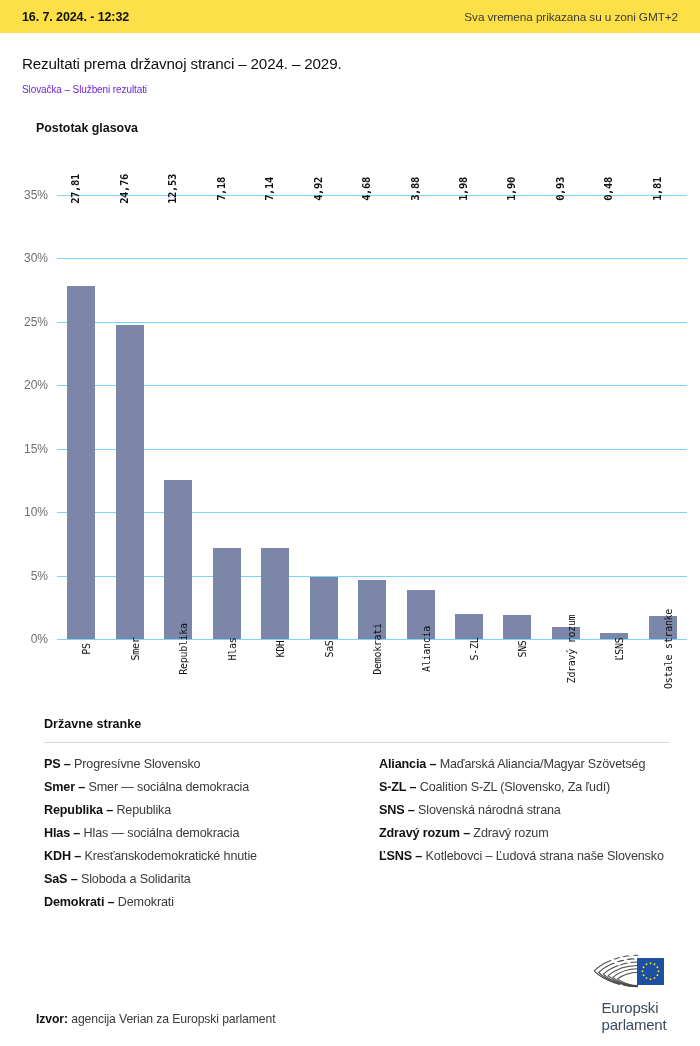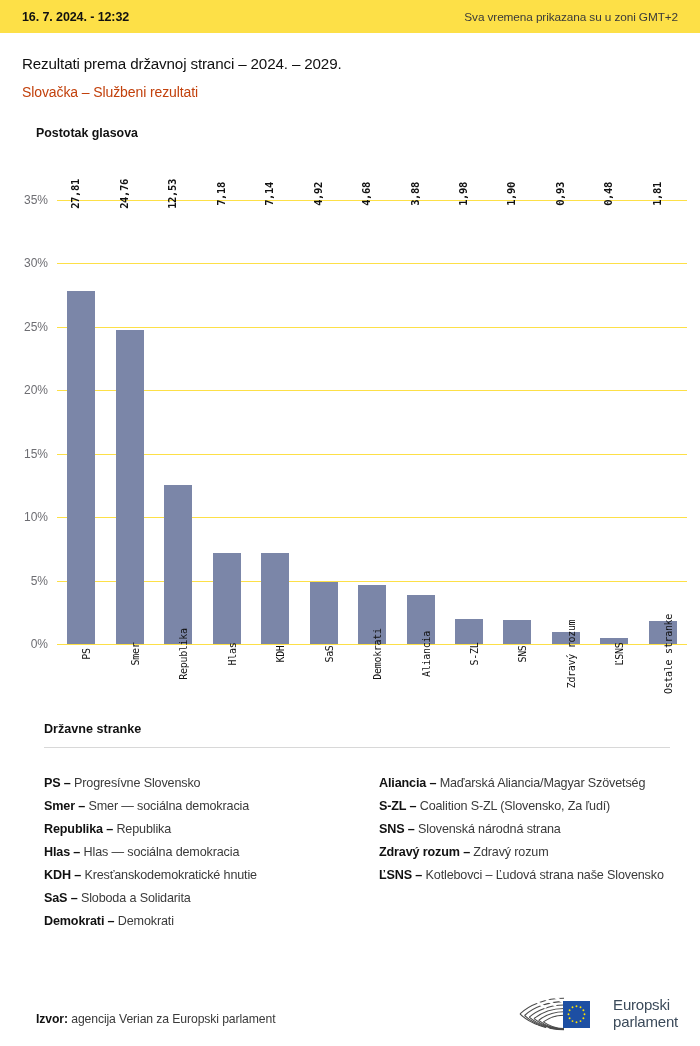--- a/index.html
+++ b/index.html
@@ -38,22 +38,22 @@
   
   #headings { padding: 22px 22px 0 22px; }
   #title {
     font-size: 15.2px;
     font-weight: normal;
     color: #111;
     letter-spacing: -0.15px;
   }
   #subtitle {
     margin-top: 12px;
-    font-size: 14px;
-    color: #c2410c;
+    font-size: 10px;
+    color: #6d28d9;
     font-weight: 400;
     letter-spacing: -0.1px;
   }
 
   
   #chart-label {
     margin: 26px 0 0 36px;
     font-size: 12.4px;
     font-weight: bold;
     color: #111;
@@ -71,21 +71,21 @@
     left: 57px;
     right: 13px;
     top: 46px;      
     height: 444px;  
   }
 
   .gridline {
     position: absolute;
     left: 0; right: 0;
     height: 1px;
-    background: #fde047;
+    background: #7dd3fc;
   }
 
   .ytick {
     position: absolute;
     right: 100%;
     margin-right: 9px;
     transform: translateY(-50%);
     font-size: 12px;
     color: #6d6d72;
     white-space: nowrap;
@@ -161,21 +161,21 @@
     color: #111;
     padding-left: 14px;
   }
   #legend-rule {
     margin: 11px 0 0 14px;
     height: 1px;
     background: #d8d8d8;
   }
   #legend-cols {
     display: flex;
-    margin-top: 24px;
+    margin-top: 10px;
     padding-left: 14px;
   }
   .legend-col { width: 50%; }
   .legend-col:nth-child(2) { padding-left: 22px; }
   .legend-item {
     font-size: 12.6px;
     color: #3a3a3a;
     line-height: 23px;
     white-space: nowrap;
     letter-spacing: -0.15px;
@@ -194,21 +194,21 @@
   }
   #source {
     font-size: 12.2px;
     color: #3a3a3a;
     padding-left: 14px;
     padding-bottom: 8px;
     letter-spacing: -0.1px;
   }
   #source b { color: #111; font-weight: bold; }
 
-  #ep-logo { display: flex; align-items: center; gap: 9px; }
+  #ep-logo { display: flex; align-items: center; gap: 9px; flex-direction: column; }
   #ep-logo-text {
     font-size: 15px;
     color: #3b4a5a;
     line-height: 1.12;
     letter-spacing: -0.2px;
   }
 </style>
 </head>
 <body>
 

